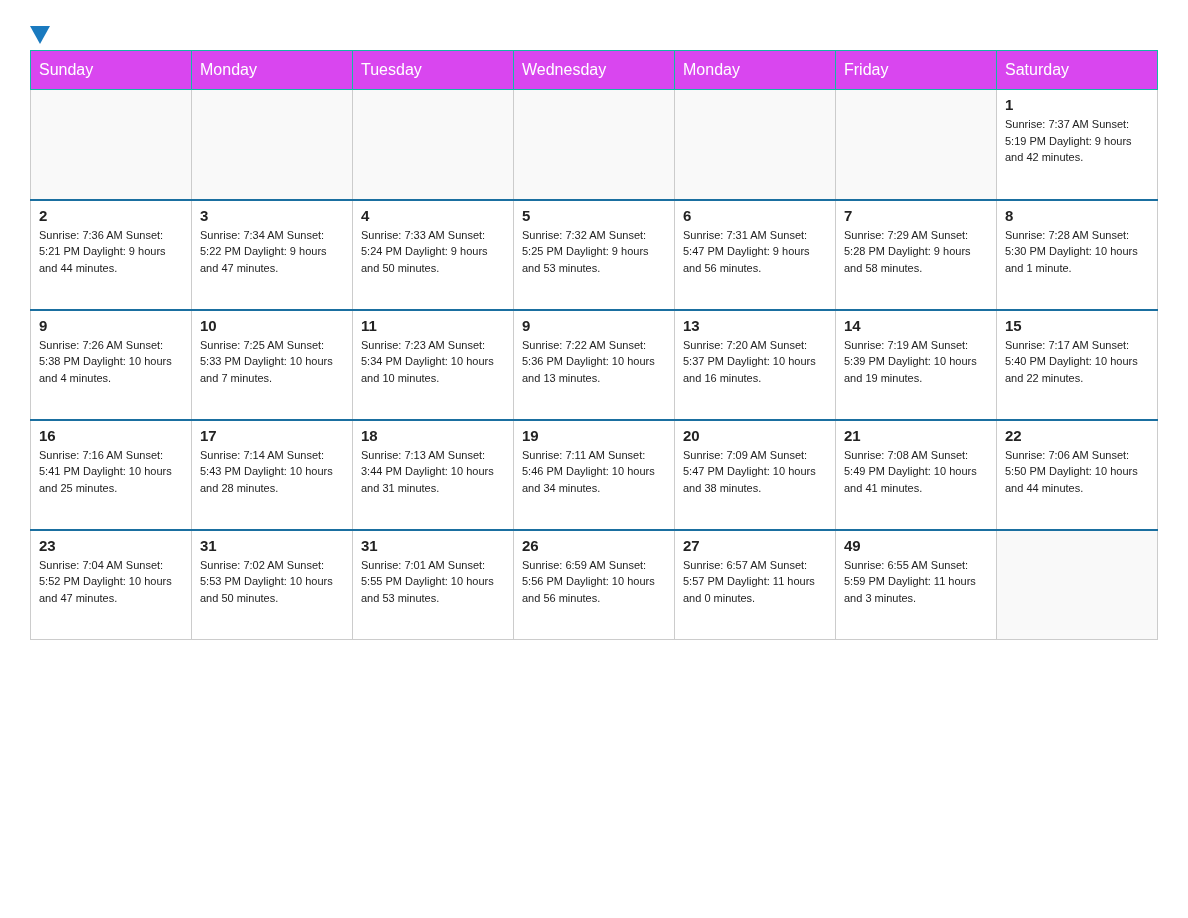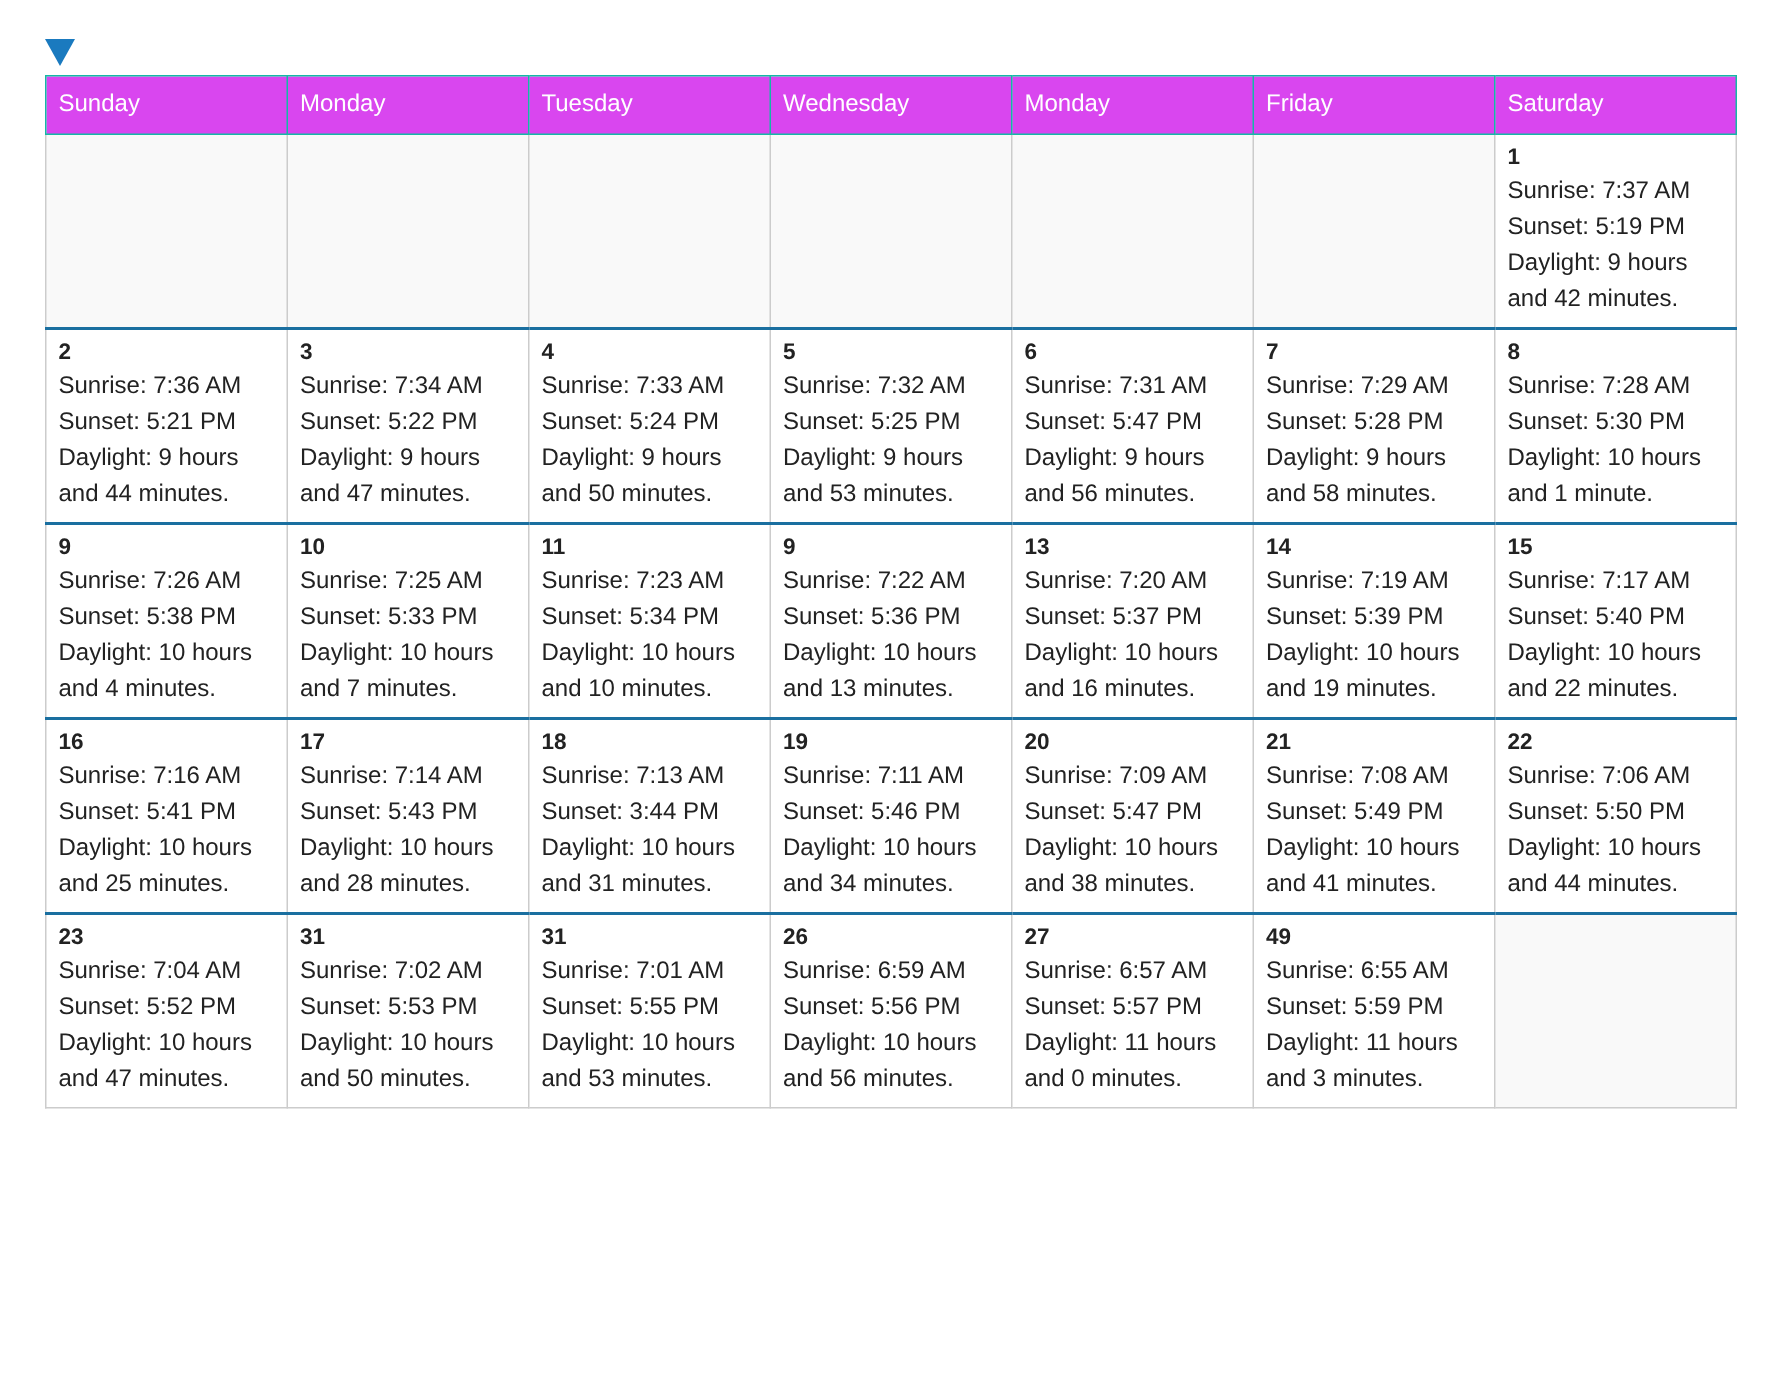--- a/index.html
+++ b/index.html
@@ -82,21 +82,21 @@
     .calendar-table td.empty {
       background: #f9f9f9;
     }
     .day-number {
       font-size: 15px;
       font-weight: bold;
       display: block;
       margin-bottom: 3px;
     }
     .day-info {
-      font-size: 16px;
+      font-size: 11px;
       line-height: 1.5;
       color: #222;
     }
     .row-divider td {
       border-top: 2px solid #1a6fa0;
     }
   </style>
 </head>
 <body>
 

